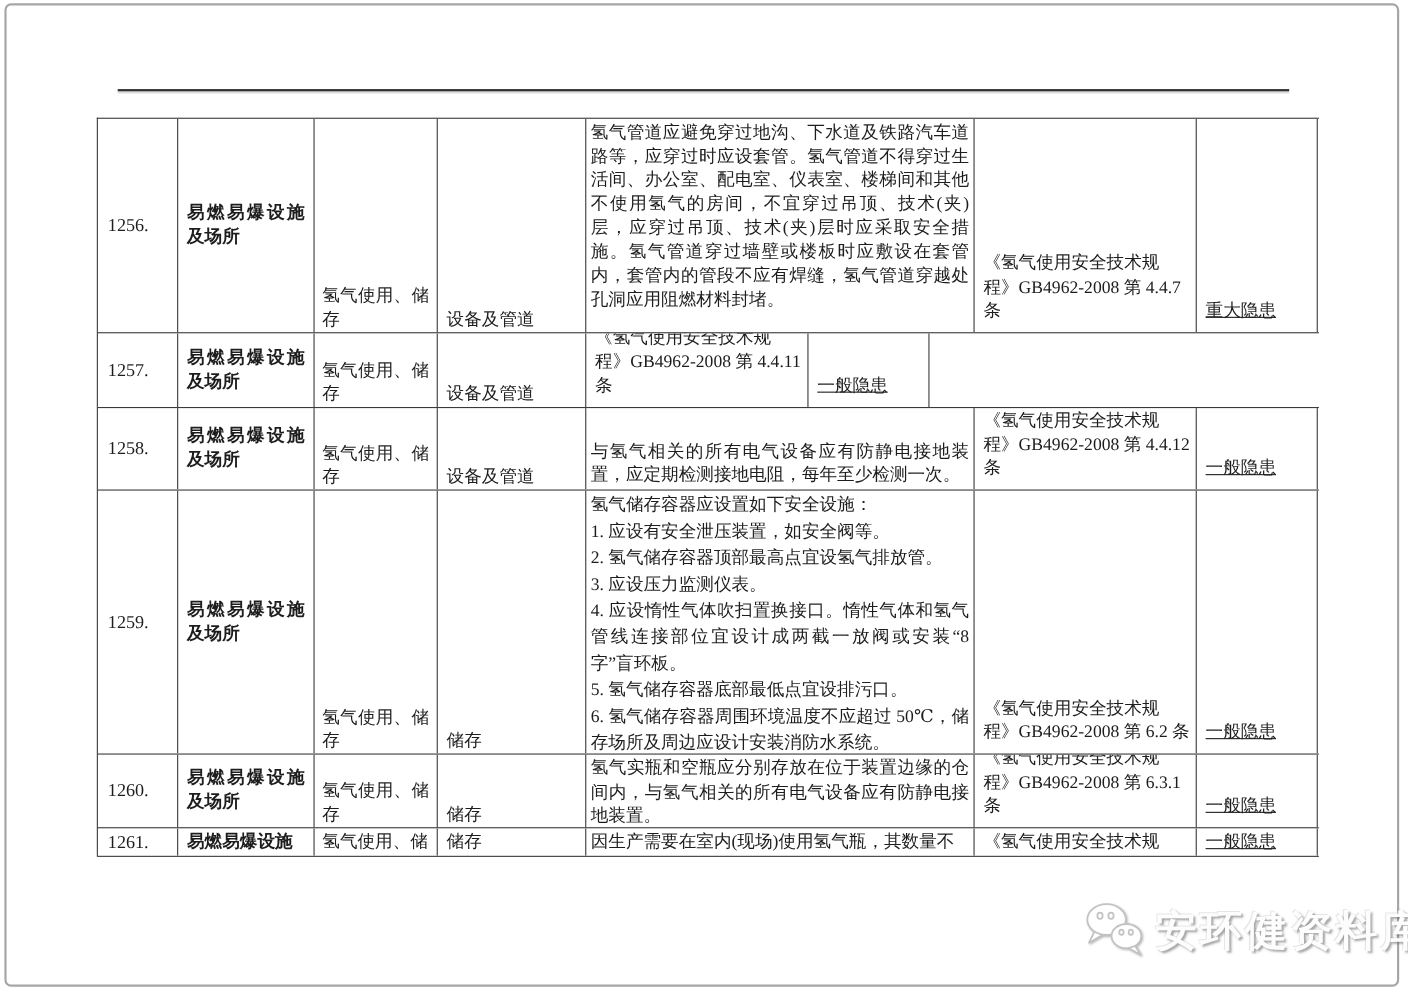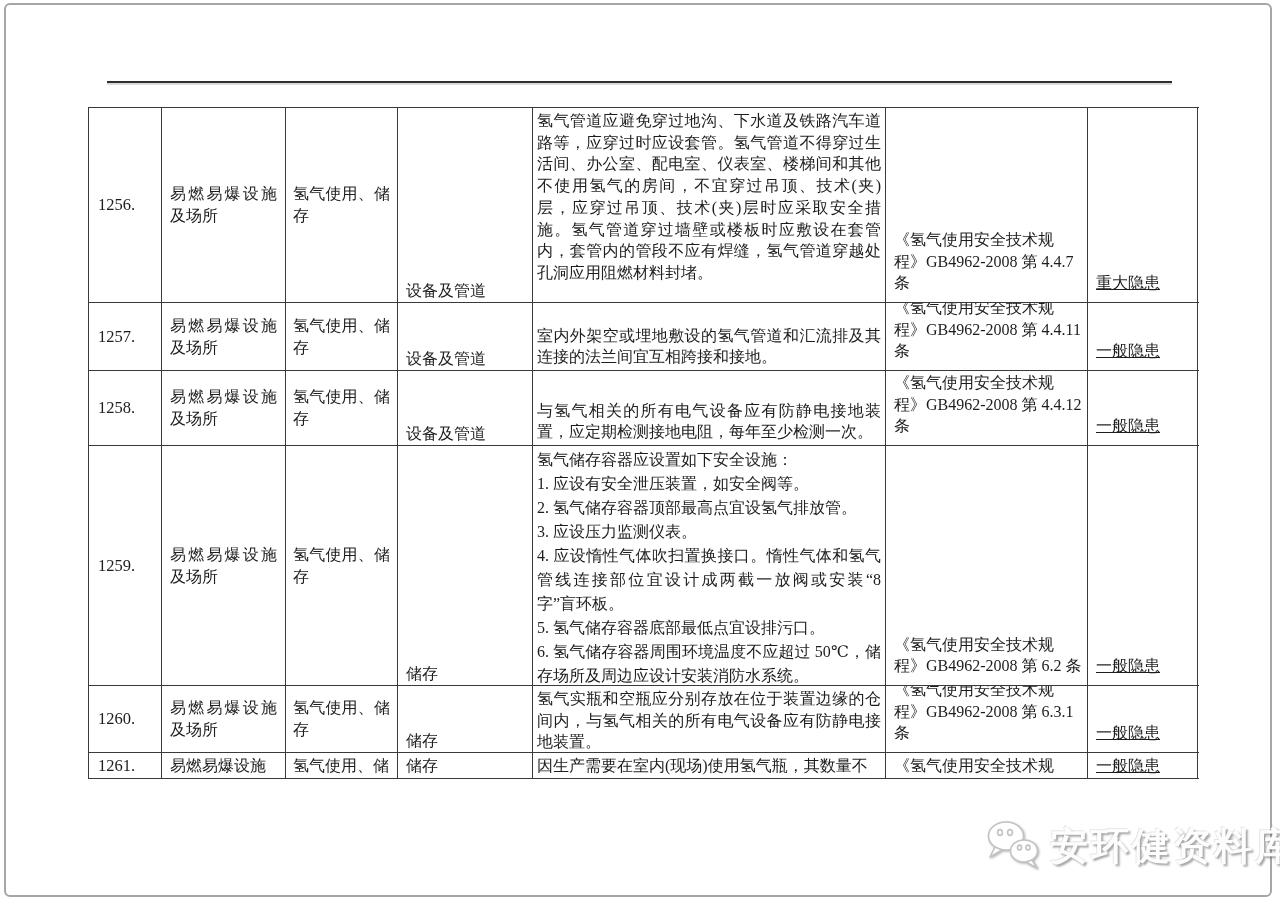--- a/index.html
+++ b/index.html
@@ -22,22 +22,22 @@
     background:#fff;
   }
   .t-row{display:flex;border-bottom:1px solid #3a3a3a;box-sizing:border-box;overflow:hidden;}
   .cell{
     box-sizing:border-box;border-right:1px solid #3a3a3a;overflow:hidden;
     display:flex;flex-direction:column;justify-content:center;
     font-size:16px;line-height:21.7px;
   }
   .cell span{display:block;width:100%;}
   .c-serial{width:73px;padding-left:9px;font-size:16.5px;}
-  .c-facility{width:124px;padding:0 8px;text-align:justify;}
-  .c-category{width:112px;padding:0 7px;text-align:justify;}
+  .c-facility{width:124px;padding:0 8px;text-align:justify;font-weight:bold;}
+  .c-category{width:112px;padding:0 7px;text-align:justify;justify-content:flex-end;}
   .c-subcategory{width:135px;padding:0 8px;justify-content:flex-end;}
   .c-description{width:353px;padding:2px 4px;text-align:justify;white-space:pre-line;}
   .c-basis{width:202px;padding:0 5px 8px 8px;white-space:pre-line;justify-content:flex-end;align-items:flex-end;}
   .c-severity{width:110px;padding:0 4px 8px 8px;justify-content:flex-end;text-decoration:underline;}
   .valign-start{justify-content:flex-start;}
   .valign-end{justify-content:flex-end;}
   .t-row.clipped .cell{justify-content:flex-start;padding-top:2px;padding-bottom:0;white-space:nowrap;}
   .watermark{
     position:absolute;left:982px;top:818px;display:flex;align-items:center;gap:6px;
   }
@@ -83,21 +83,20 @@
       </div>
       <div class="cell c-facility">
         <span>易燃易爆设施及场所</span>
       </div>
       <div class="cell c-category">
         <span>氢气使用、储存</span>
       </div>
       <div class="cell c-subcategory">
         <span>设备及管道</span>
       </div>
-      <div class="cell c-description valign-end"><span>室内外架空或埋地敷设的氢气管道和汇流排及其连接的法兰间宜互相跨接和接地。</span></div>
       <div class="cell c-basis"><span>《氢气使用安全技术规
 程》GB4962-2008 第 4.4.11
 条</span></div>
       <div class="cell c-severity">
         <span>一般隐患</span>
       </div>
     </div>
     <div class="t-row" style="height: 75px;">
       <div class="cell c-serial">
         <span>1258.</span>

